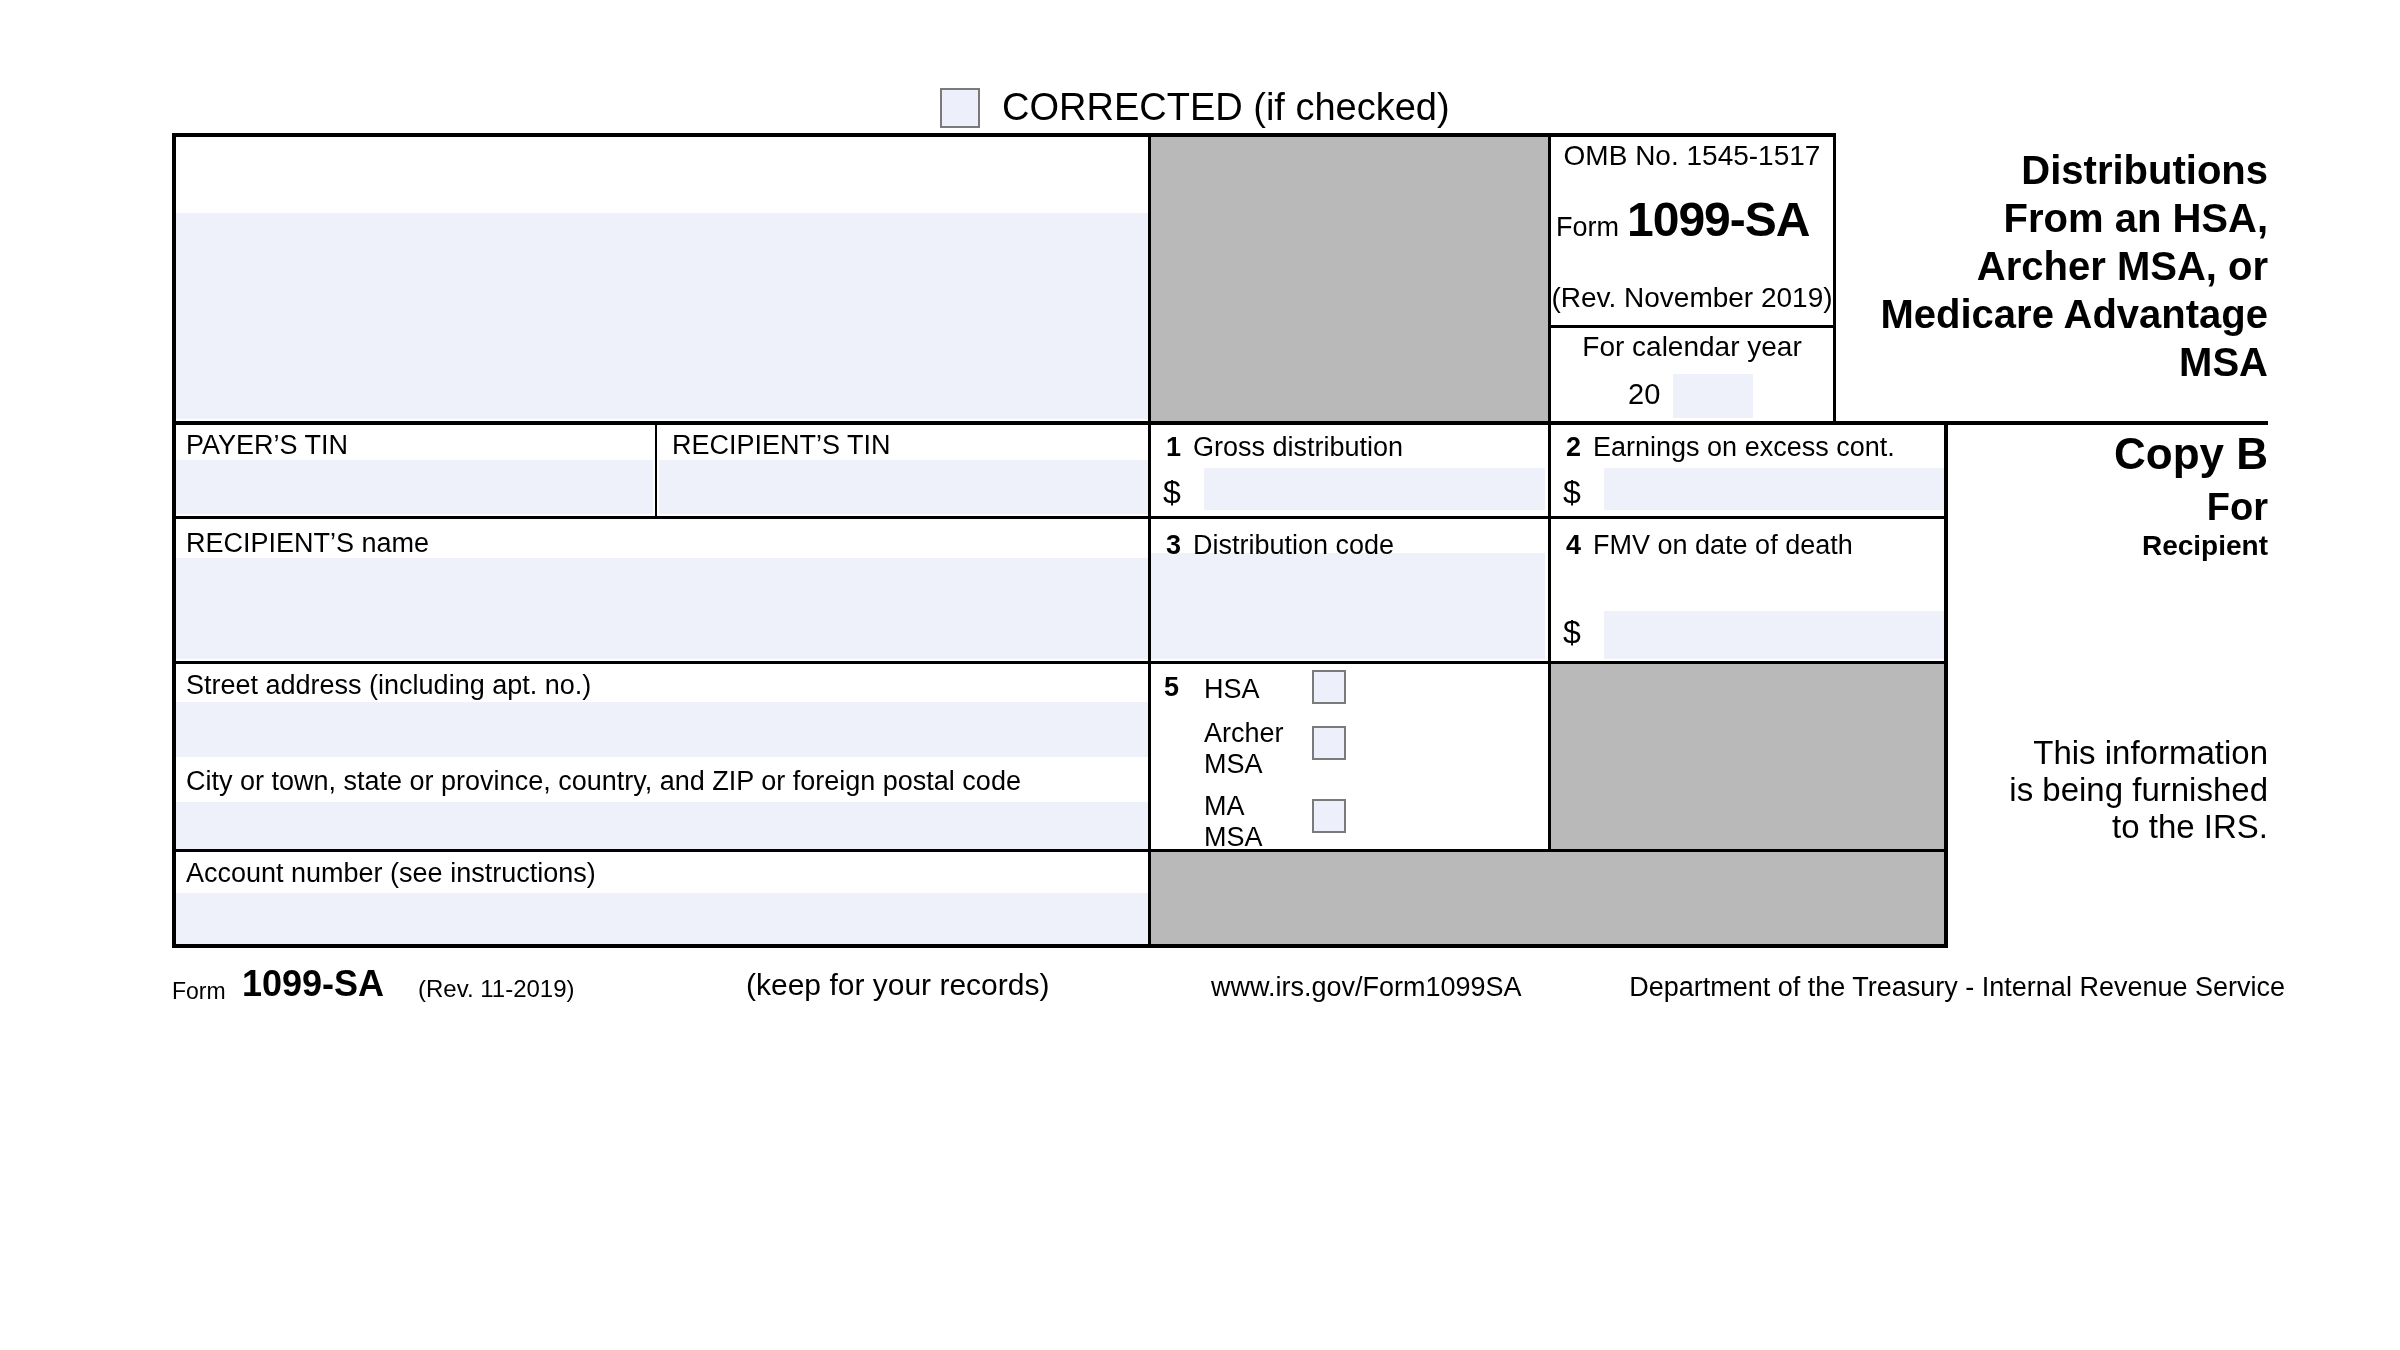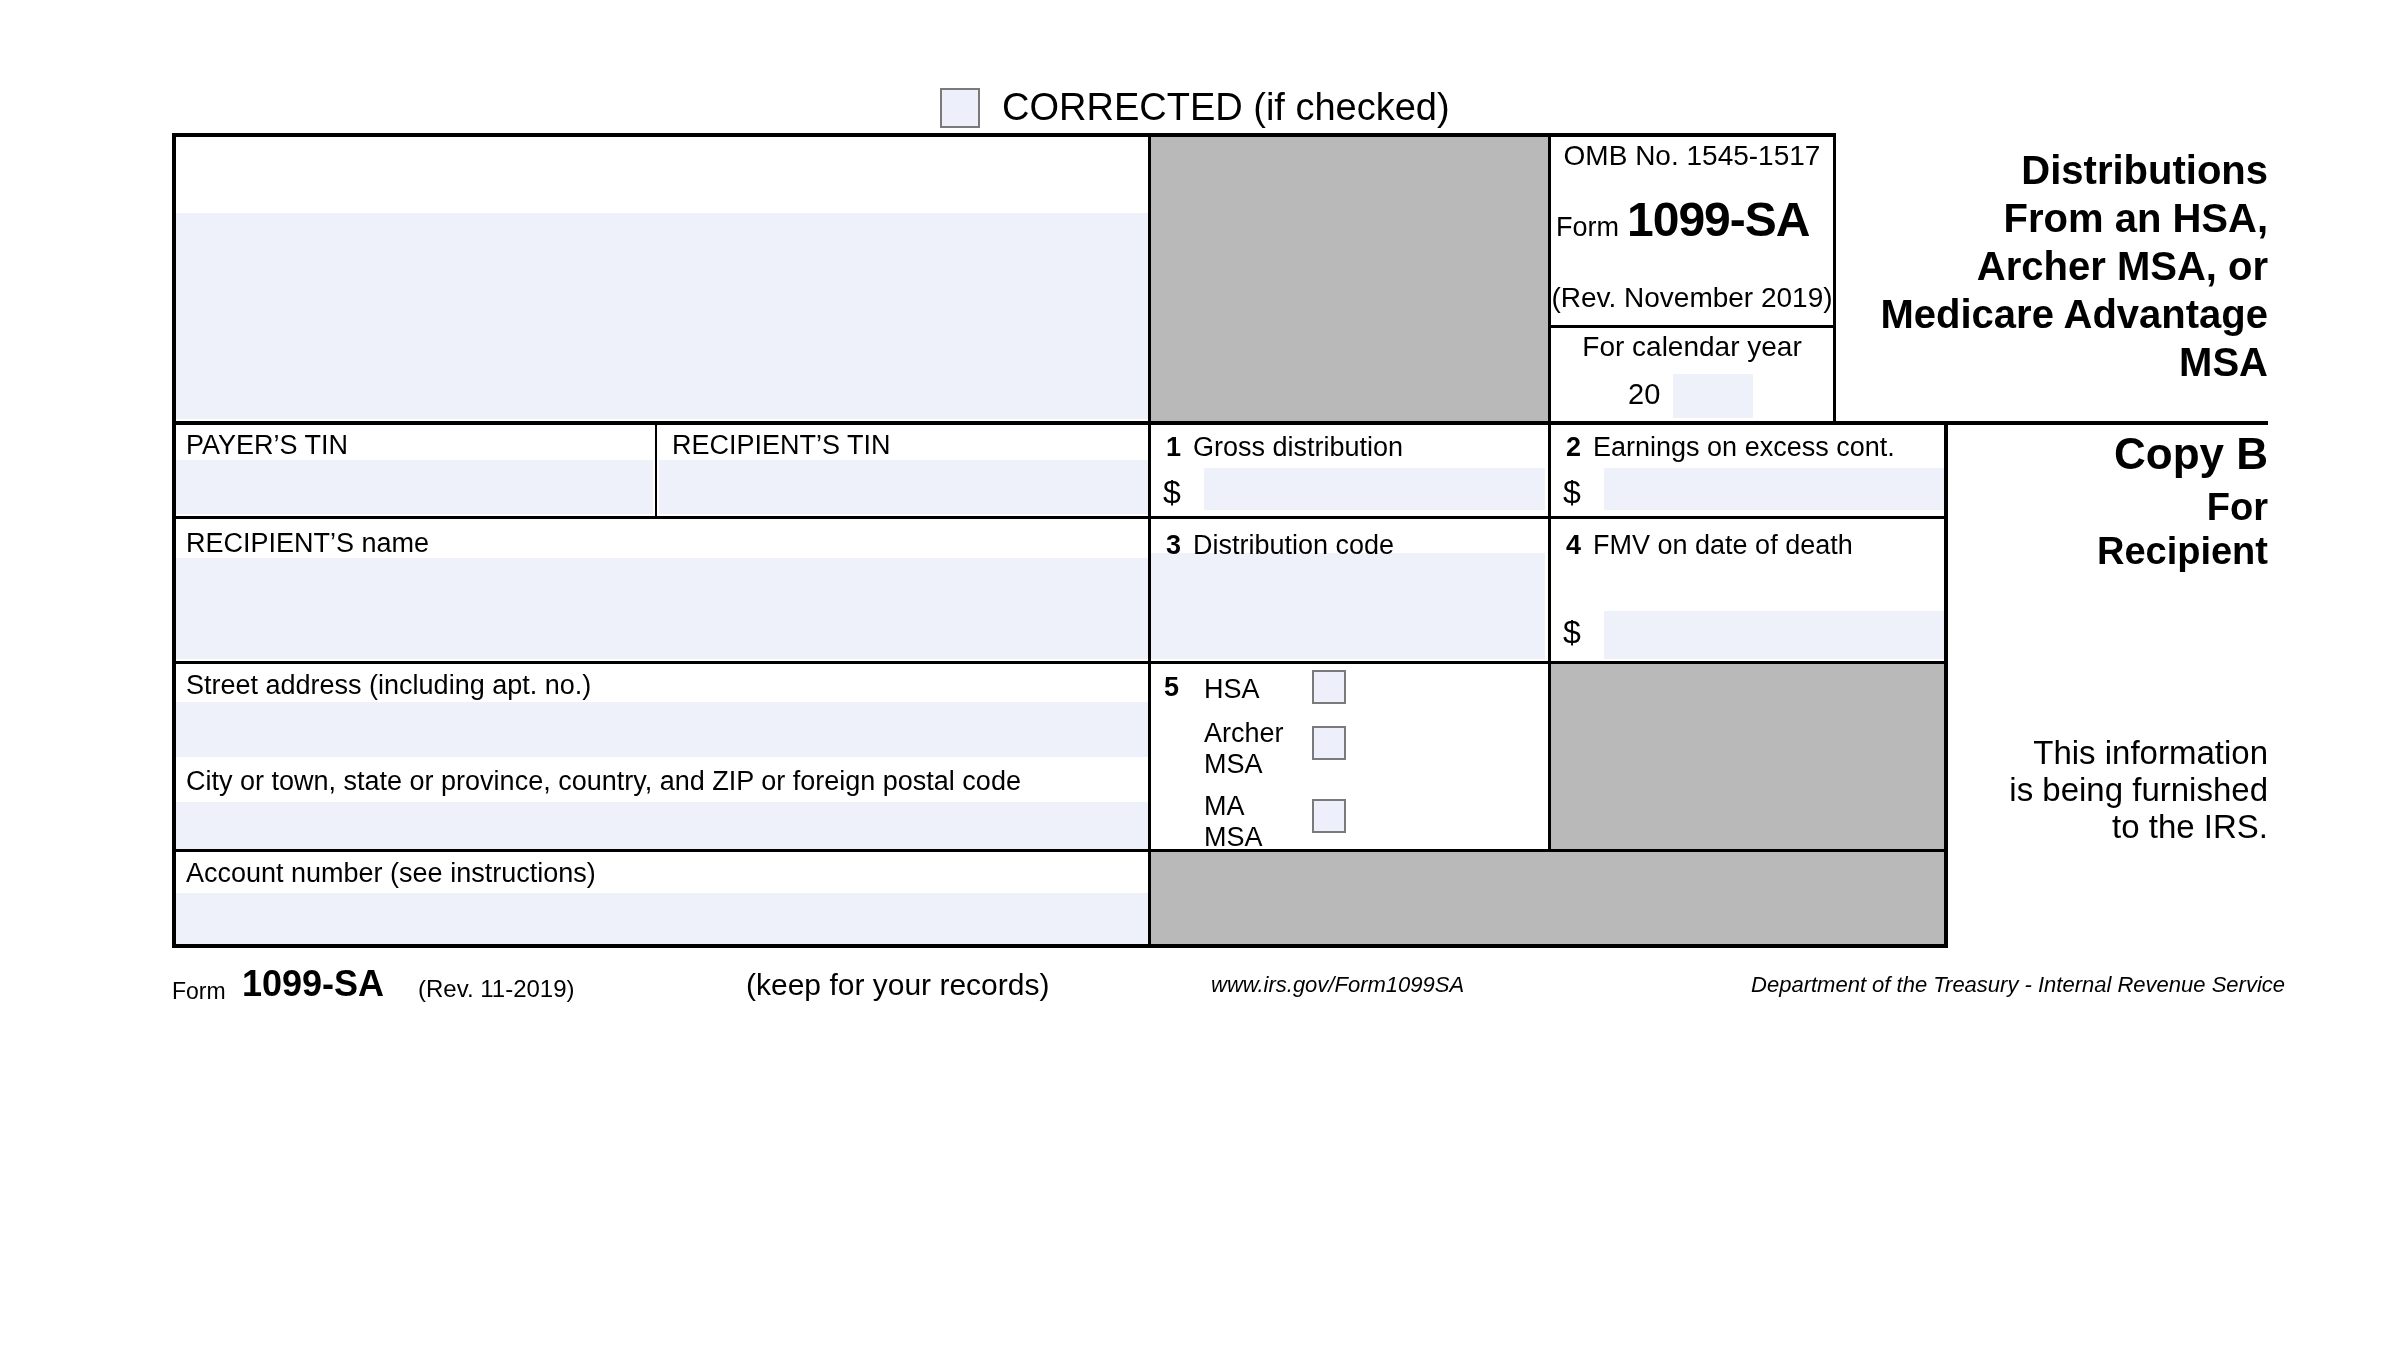--- a/index.html
+++ b/index.html
@@ -13,32 +13,32 @@
   .wrap{white-space:normal;}
   .bnum{font-weight:bold;margin-right:12px;}
   .dollar{position:absolute;font-size:32px;}
   .ctr{text-align:center;}
   .pre{white-space:pre-line;}
   .corrected-lbl{position:absolute;font-size:38px;}
   .title{position:absolute;right:132px;top:146px;font-size:40px;font-weight:bold;
          line-height:48px;text-align:right;white-space:pre-line;}
   .copyb{position:absolute;right:132px;top:429px;font-size:44px;font-weight:bold;}
   .forlbl{position:absolute;right:132px;top:486px;font-size:38px;font-weight:bold;}
-  .reciplbl{position:absolute;right:132px;top:530px;font-size:38px;font-weight:bold;}
+  .reciplbl{position:absolute;right:132px;top:530px;font-size:28px;font-weight:bold;}
   .info{position:absolute;right:132px;top:734px;font-size:33px;line-height:37px;
         text-align:right;white-space:pre-line;}
   .ombline{position:absolute;left:1556px;top:192px;display:flex;align-items:baseline;gap:8px;}
   .ombline .fw{font-size:27px;}
   .ombline .fn{font-size:48px;font-weight:bold;letter-spacing:-1px;}
   .omb28{position:absolute;font-size:28px;}
   .f-small{position:absolute;font-size:23px;}
   .f-num{position:absolute;font-size:36px;font-weight:bold;}
   .f-rev{position:absolute;font-size:24px;}
   .f-keep{position:absolute;font-size:30px;}
-  .f-site{position:absolute;font-size:22px;font-style:italic;}
+  .f-site{position:absolute;font-size:27px;}
   .opt{line-height:31px;}
 </style>
 </head>
 <body>
 
 <div id="canvas">
 
   <div class="cb" style="left:940px;top:88px;width:40px;height:40px;"></div>
   <div class="corrected-lbl" style="left:1002px;top:86px;">CORRECTED (if checked)</div>
 

